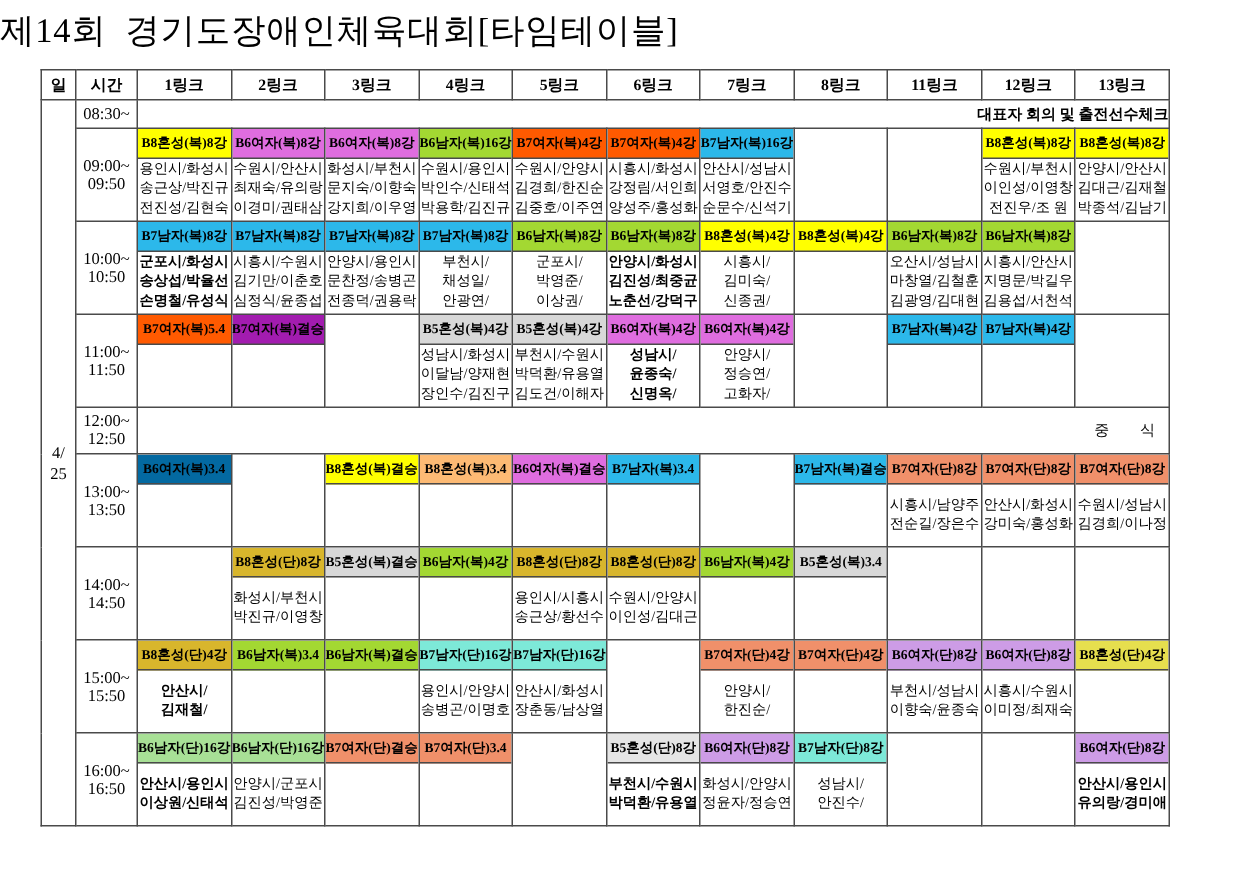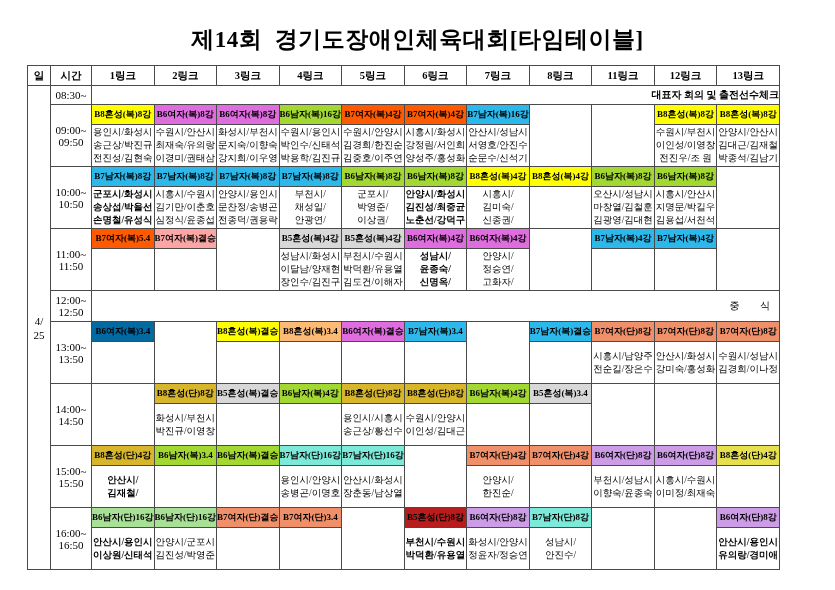--- a/index.html
+++ b/index.html
@@ -2,22 +2,22 @@
 <html><head>
 <meta charset="utf-8">
 <style>
   html,body{margin:0;padding:0;}
   body{
     width:835px;height:590px;background:#ffffff;color:#000;
     font-family:"Liberation Serif","DejaVu Serif",serif;
     position:relative;overflow:hidden;
   }
   .title{
-    text-align:center;font-size:23px;font-weight:bold;
-    padding-top:24px;white-space:pre;letter-spacing:.5px;
+    font-size:23px;font-weight:normal;
+    padding-top:5px;white-space:pre;letter-spacing:.5px;
   }
   table.tt{
     border-collapse:collapse;table-layout:fixed;
     width:753px;margin:10px 0 0 27px;
   }
   .tt th,.tt td{
     border:1px solid #4a4a4a;padding:0;vertical-align:top;overflow:hidden;
   }
   .tt th{
     height:19px;font-size:10.5px;font-weight:600;
@@ -251,21 +251,21 @@
       <tr class="r-lg">
         <td class="time-cell">
           <div>11:00~</div>
           <div>11:50</div>
         </td>
         <td>
           <div class="band" style="background-color: rgb(255, 90, 0);">B7여자(복)5.4</div>
           <div class="names"></div>
         </td>
         <td>
-          <div class="band" style="background-color: #fca5a5; text-align: right;">B7여자(복)결승</div>
+          <div class="band" style="background-color: #a21caf; text-align: right;">B7여자(복)결승</div>
           <div class="names"></div>
         </td>
         <td></td>
         <td>
           <div class="band" style="background-color: rgb(216, 216, 216);">B5혼성(복)4강</div>
           <div class="names">
             <div>성남시/화성시</div>
             <div>이달남/양재현</div>
             <div>장인수/김진구</div>
           </div>
@@ -499,21 +499,21 @@
         <td>
           <div class="band" style="background-color: rgb(240, 144, 106);">B7여자(단)결승</div>
           <div class="names"></div>
         </td>
         <td>
           <div class="band" style="background-color: rgb(240, 144, 106);">B7여자(단)3.4</div>
           <div class="names"></div>
         </td>
         <td></td>
         <td>
-          <div class="band" style="background-color: #b91c1c;">B5혼성(단)8강</div>
+          <div class="band" style="background-color: #e5e5e5;">B5혼성(단)8강</div>
           <div class="names bold">
             <div>부천시/수원시</div>
             <div>박덕환/유용열</div>
           </div>
         </td>
         <td>
           <div class="band" style="background-color: rgb(205, 156, 230);">B6여자(단)8강</div>
           <div class="names">
             <div>화성시/안양시</div>
             <div>정윤자/정승연</div>

